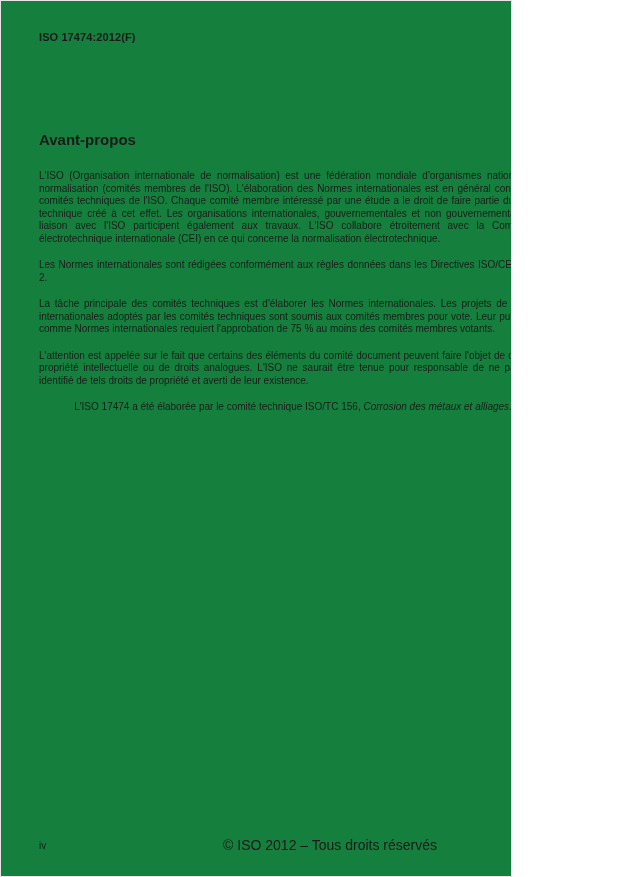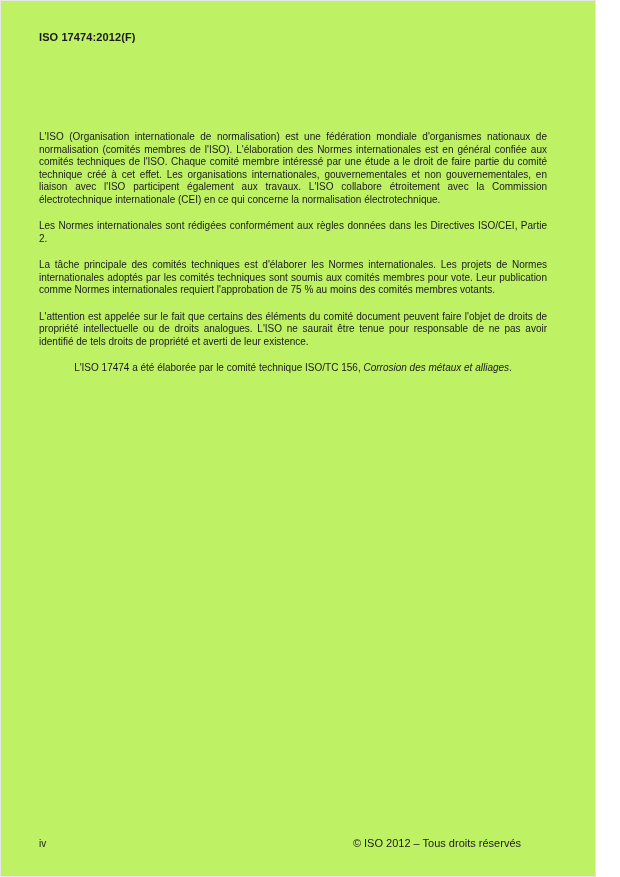--- a/index.html
+++ b/index.html
@@ -2,23 +2,23 @@
 <html><head>
 <meta charset="utf-8">
 <style>
   html, body {
     margin: 0;
     padding: 0;
     background: #ffffff;
   }
   .page {
     position: relative;
-    width: 596px;
+    width: 512px;
     height: 877px;
-    background: #bef264;
+    background: #15803d;
     box-sizing: border-box;
     border: 1px solid #e6e6e6;
     font-family: "Liberation Sans", sans-serif;
     color: #1a1a1a;
     overflow: hidden;
   }
   .doc-header {
     position: absolute;
     top: 30px;
     left: 38px;
@@ -52,33 +52,34 @@
     right: 74px;
     top: 836px;
     display: flex;
     justify-content: space-between;
     align-items: center;
   }
   .page-number {
     font-size: 10px;
   }
   .copyright {
-    font-size: 11px;
+    font-size: 14px;
     color: #1a1a1a;
   }
 </style>
 </head>
 <body>
 
 <div class="page">
 
   <div class="doc-header">ISO 17474:2012(F)</div>
 
   <div class="content">
 
+    <h1 class="doc-title">Avant-propos</h1>
 
     <p>L'ISO (Organisation internationale de normalisation) est une fédération mondiale d'organismes nationaux de normalisation (comités membres de l'ISO). L'élaboration des Normes internationales est en général confiée aux comités techniques de l'ISO. Chaque comité membre intéressé par une étude a le droit de faire partie du comité technique créé à cet effet. Les organisations internationales, gouvernementales et non gouvernementales, en liaison avec l'ISO participent également aux travaux. L'ISO collabore étroitement avec la Commission électrotechnique internationale (CEI) en ce qui concerne la normalisation électrotechnique.</p>
 
     <p>Les Normes internationales sont rédigées conformément aux règles données dans les Directives ISO/CEI, Partie 2.</p>
 
     <p>La tâche principale des comités techniques est d'élaborer les Normes internationales. Les projets de Normes internationales adoptés par les comités techniques sont soumis aux comités membres pour vote. Leur publication comme Normes internationales requiert l'approbation de 75 % au moins des comités membres votants.</p>
 
     <p>L'attention est appelée sur le fait que certains des éléments du comité document peuvent faire l'objet de droits de propriété intellectuelle ou de droits analogues. L'ISO ne saurait être tenue pour responsable de ne pas avoir identifié de tels droits de propriété et averti de leur existence.</p>
 
     <p class="last"><span>L'ISO 17474 a été élaborée par le comité technique ISO/TC 156, </span><i>Corrosion des métaux et alliages</i><span>.</span></p>

